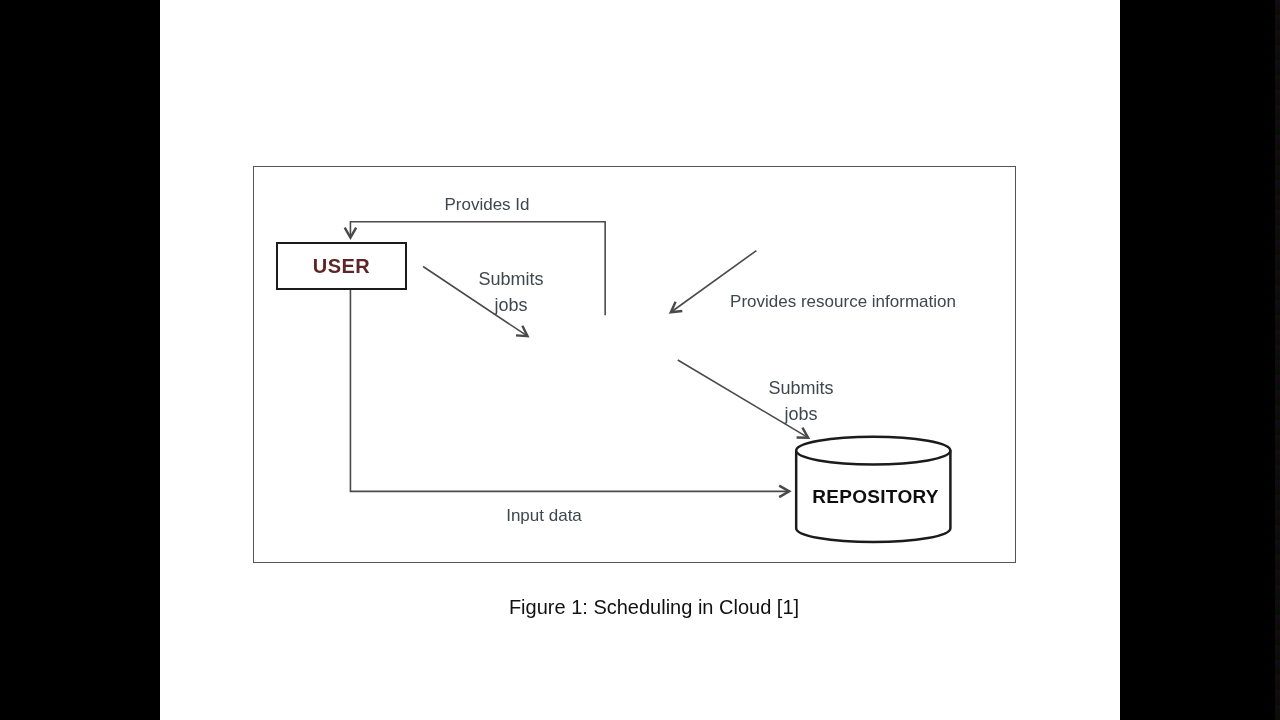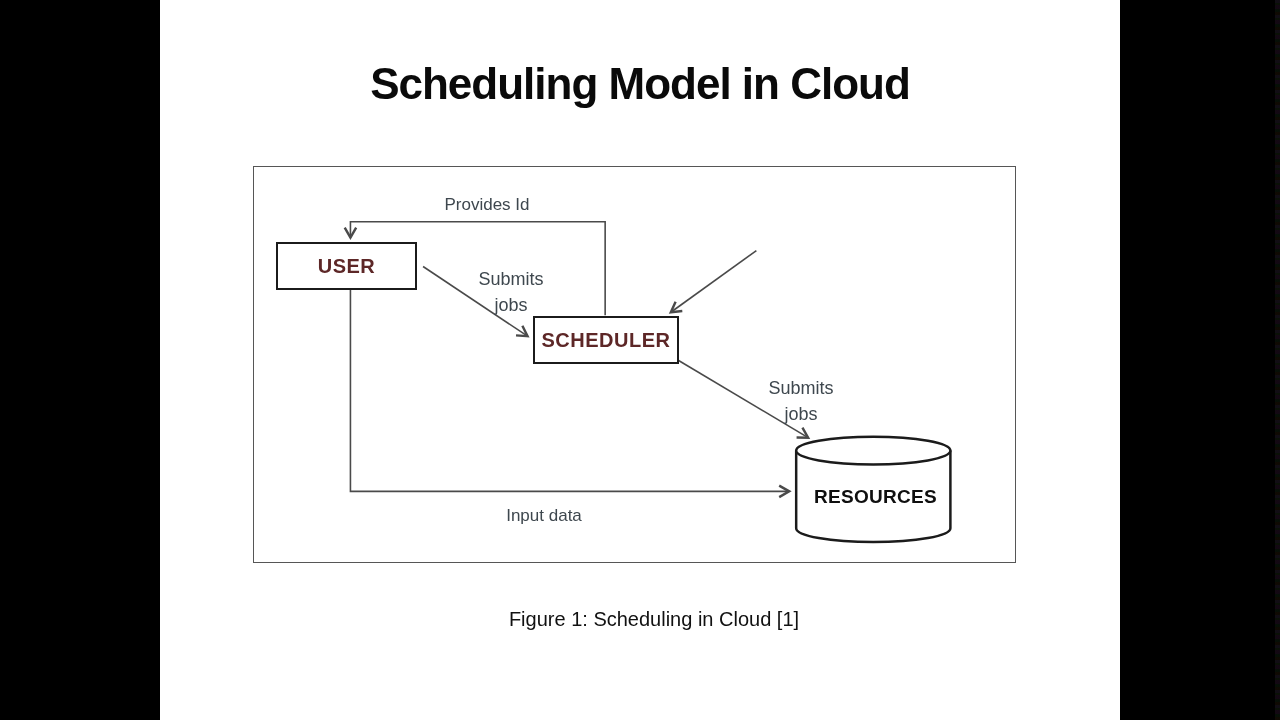--- a/index.html
+++ b/index.html
@@ -20,50 +20,49 @@
     letter-spacing: -1px; color: #0a0a0a; }
 
   .diagram-panel { position: absolute; left: 93px; top: 166px; width: 763px; height: 397px;
     border: 1.5px solid #565656; background: #fff; }
 
   .connector-layer { position: absolute; left: 0; top: 0; width: 100%; height: 100%; }
 
   .node { position: absolute; background: #fff; border: 2.5px solid #1b1b1b;
     display: flex; align-items: center; justify-content: center;
     color: #5d2727; font-weight: bold; text-align: center; }
-  .node-user      { left: 22px;  top: 75px;  width: 141px; height: 48px; font-size: 20px; letter-spacing: .5px; }
+  .node-user      { left: 22px;  top: 75px;  width: 131px; height: 48px; font-size: 20px; letter-spacing: .5px; }
   .node-scheduler { left: 279px; top: 149px; width: 146px; height: 48px; font-size: 20px; letter-spacing: .5px; }
   .node-cir       { left: 504px; top: 40px;  width: 203px; height: 72px; font-size: 17px; line-height: 23px; }
 
   .multiline { white-space: pre-line; }
 
   .edge-label { position: absolute; transform: translateX(-50%);
     color: #3e474e; font-size: 17px; line-height: 24px; white-space: nowrap; text-align: center; }
   .label-resource-id   { left: 233px; top: 26px; }
   .label-submits-user  { left: 257px; top: 99px;  font-size: 18px; line-height: 26px; white-space: pre-line; }
   .label-provides      { left: 589px; top: 123px; }
   .label-submits-sched { left: 547px; top: 208px; font-size: 18px; line-height: 26px; white-space: pre-line; }
   .label-input-data    { left: 290px; top: 299px; margin-top: 38px; }
 
   .resources-label { position: absolute; left: 544px; top: 319px; width: 155px;
     text-align: center; color: #0f0f0f; font-weight: bold; font-size: 19px; letter-spacing: .3px; }
 
   .caption { position: absolute; left: 494px; top: 596px; transform: translateX(-50%);
-    font-size: 20px; color: #111; white-space: nowrap; margin-top: 12px; }
+    font-size: 20px; color: #111; white-space: nowrap; }
 </style>
 </head>
 <body>
 
 <div class="stage">
 
   <div class="letterbox"></div>
 
   <div class="slide">
 
-    <h1 class="slide-title">Scheduling Model in Cloud</h1>
 
     <div class="diagram-panel">
 
       <svg class="connector-layer" width="763" height="397" viewBox="0 0 763 397">
         <defs>
           <marker id="arrow" viewBox="0 0 10 10" refX="8" refY="5" markerWidth="9" markerHeight="9" orient="auto-start-reverse">
             <path d="M1,1 L8,5 L1,9" fill="none" stroke="#4a4a4a" stroke-width="1.7"></path>
           </marker>
         </defs>
 
@@ -81,31 +80,29 @@
           <path d="M544,285 L544,363 A77.5,14 0 0,0 699,363 L699,285" fill="#ffffff" stroke="#1b1b1b" stroke-width="2.5"></path>
           <ellipse cx="621.5" cy="285" rx="77.5" ry="14" fill="#ffffff" stroke="#1b1b1b" stroke-width="2.5"></ellipse>
         </g>
       </svg>
 
       <div class="node node-user">
         <span>USER</span>
       </div>
 
 
-      <div class="node node-scheduler">
-        <span>SCHEDULER</span>
-      </div>
 
-      <div class="resources-label">RESOURCES</div>
+      <div class="resources-label">REPOSITORY</div>
 
       <div class="edge-label label-resource-id">Provides Id</div>
 
       <div class="edge-label label-submits-user">Submits
 jobs</div>
 
+      <div class="edge-label label-provides">Provides resource information</div>
 
       <div class="edge-label label-submits-sched">Submits
 jobs</div>
 
       <div class="edge-label label-input-data">Input data</div>
 
     </div>
 
     <div class="caption">Figure 1: Scheduling in Cloud [1]</div>
 

